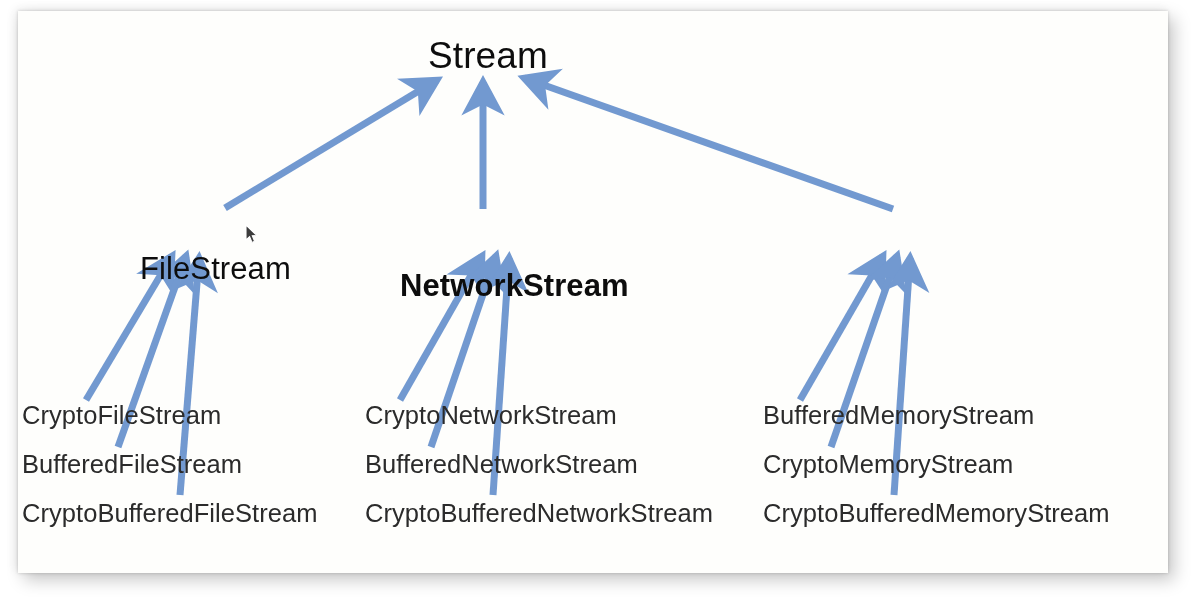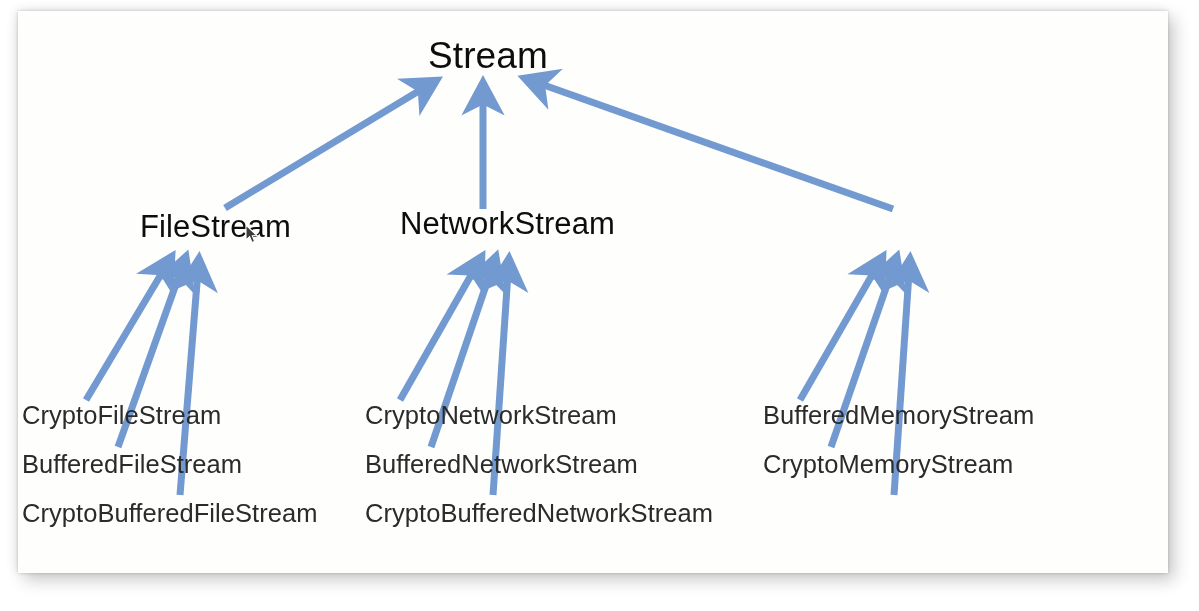--- a/index.html
+++ b/index.html
@@ -49,20 +49,21 @@
   }
 
   .root-label {
     font-size: 37px;
     letter-spacing: 0.1px;
   }
 
   .mid-label {
     font-size: 31px;
     letter-spacing: 0.1px;
+    margin-top: 42px;
   }
 
   .leaf-label {
     font-size: 25.5px;
     color: #2b2b2b;
     letter-spacing: 0.05px;
   }
 
   .leaf-col {
     position: absolute;
@@ -115,36 +116,37 @@
 
       <line x1="800" y1="400" x2="883" y2="256"></line>
       <line x1="831" y1="447" x2="897" y2="256"></line>
       <line x1="894" y1="495" x2="910" y2="258"></line>
     </g>
   </svg>
 
   <div class="node-label root-label" style="left:428px; top:37px;">Stream</div>
 
   <div class="node-label mid-label" style="left:140px; top:211px;">FileStream</div>
-  <div class="node-label mid-label" style="left:400px; top:208px;">NetworkStream</div>
+  <div class="node-label mid-label" style="left:400px; top:228px;font-weight:bold;">NetworkStream</div>
 
   <div class="leaf-col" style="left:365px; top:401px;">
     <span class="leaf-label">CryptoNetworkStream</span>
     <span class="leaf-label">BufferedNetworkStream</span>
     <span class="leaf-label">CryptoBufferedNetworkStream</span>
   </div>
 
   <div class="leaf-col" style="left:22px; top:401px;">
     <span class="leaf-label">CryptoFileStream</span>
     <span class="leaf-label">BufferedFileStream</span>
     <span class="leaf-label">CryptoBufferedFileStream</span>
   </div>
 
   <div class="leaf-col" style="left:763px; top:401px;">
     <span class="leaf-label">BufferedMemoryStream</span>
     <span class="leaf-label">CryptoMemoryStream</span>
+    <span class="leaf-label">CryptoBufferedMemoryStream</span>
   </div>
 
   <svg id="mouse-cursor" viewBox="0 0 14 20" xmlns="http://www.w3.org/2000/svg">
     <path d="M1,1 L1,16 L4.6,12.6 L7,18.4 L9.6,17.3 L7.3,11.8 L12,11.6 Z" fill="#3c3c3c" stroke="#ffffff" stroke-width="1.1"></path>
   </svg>
 
 </div>
 
 </body></html>

